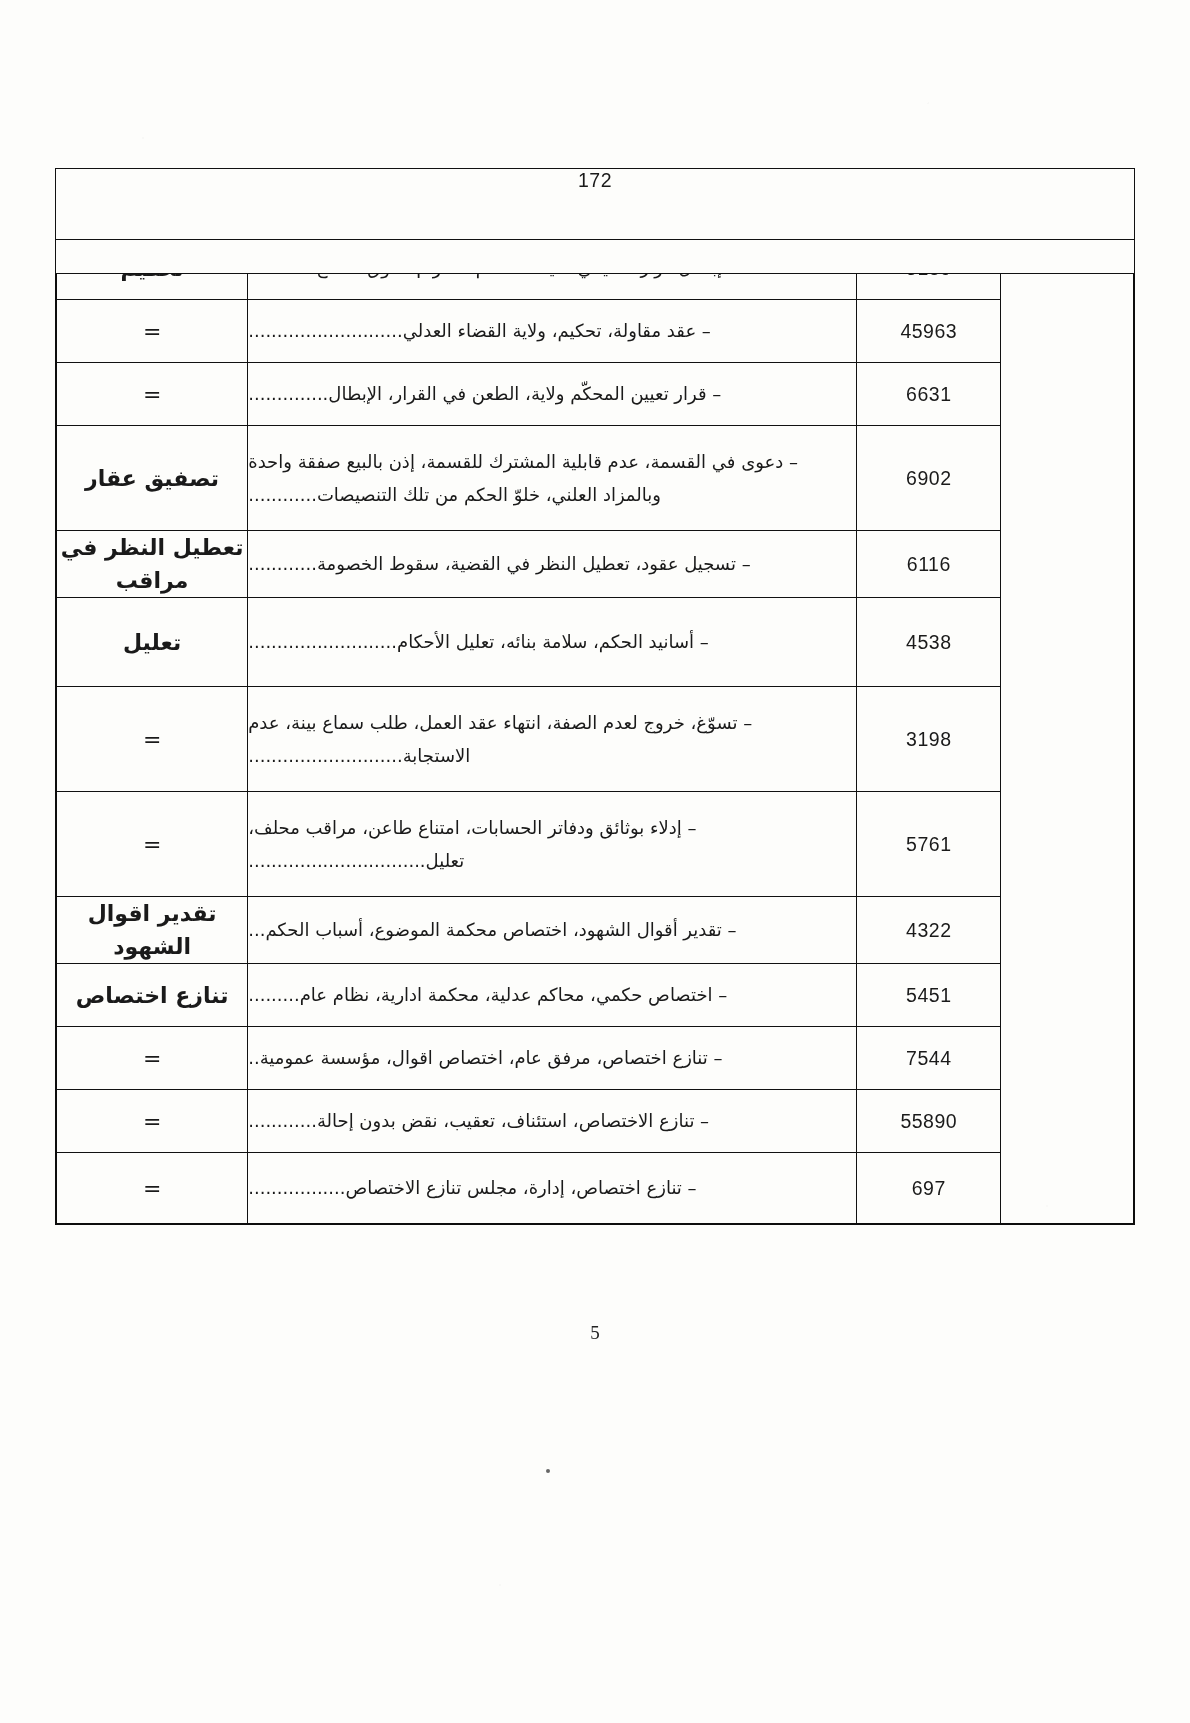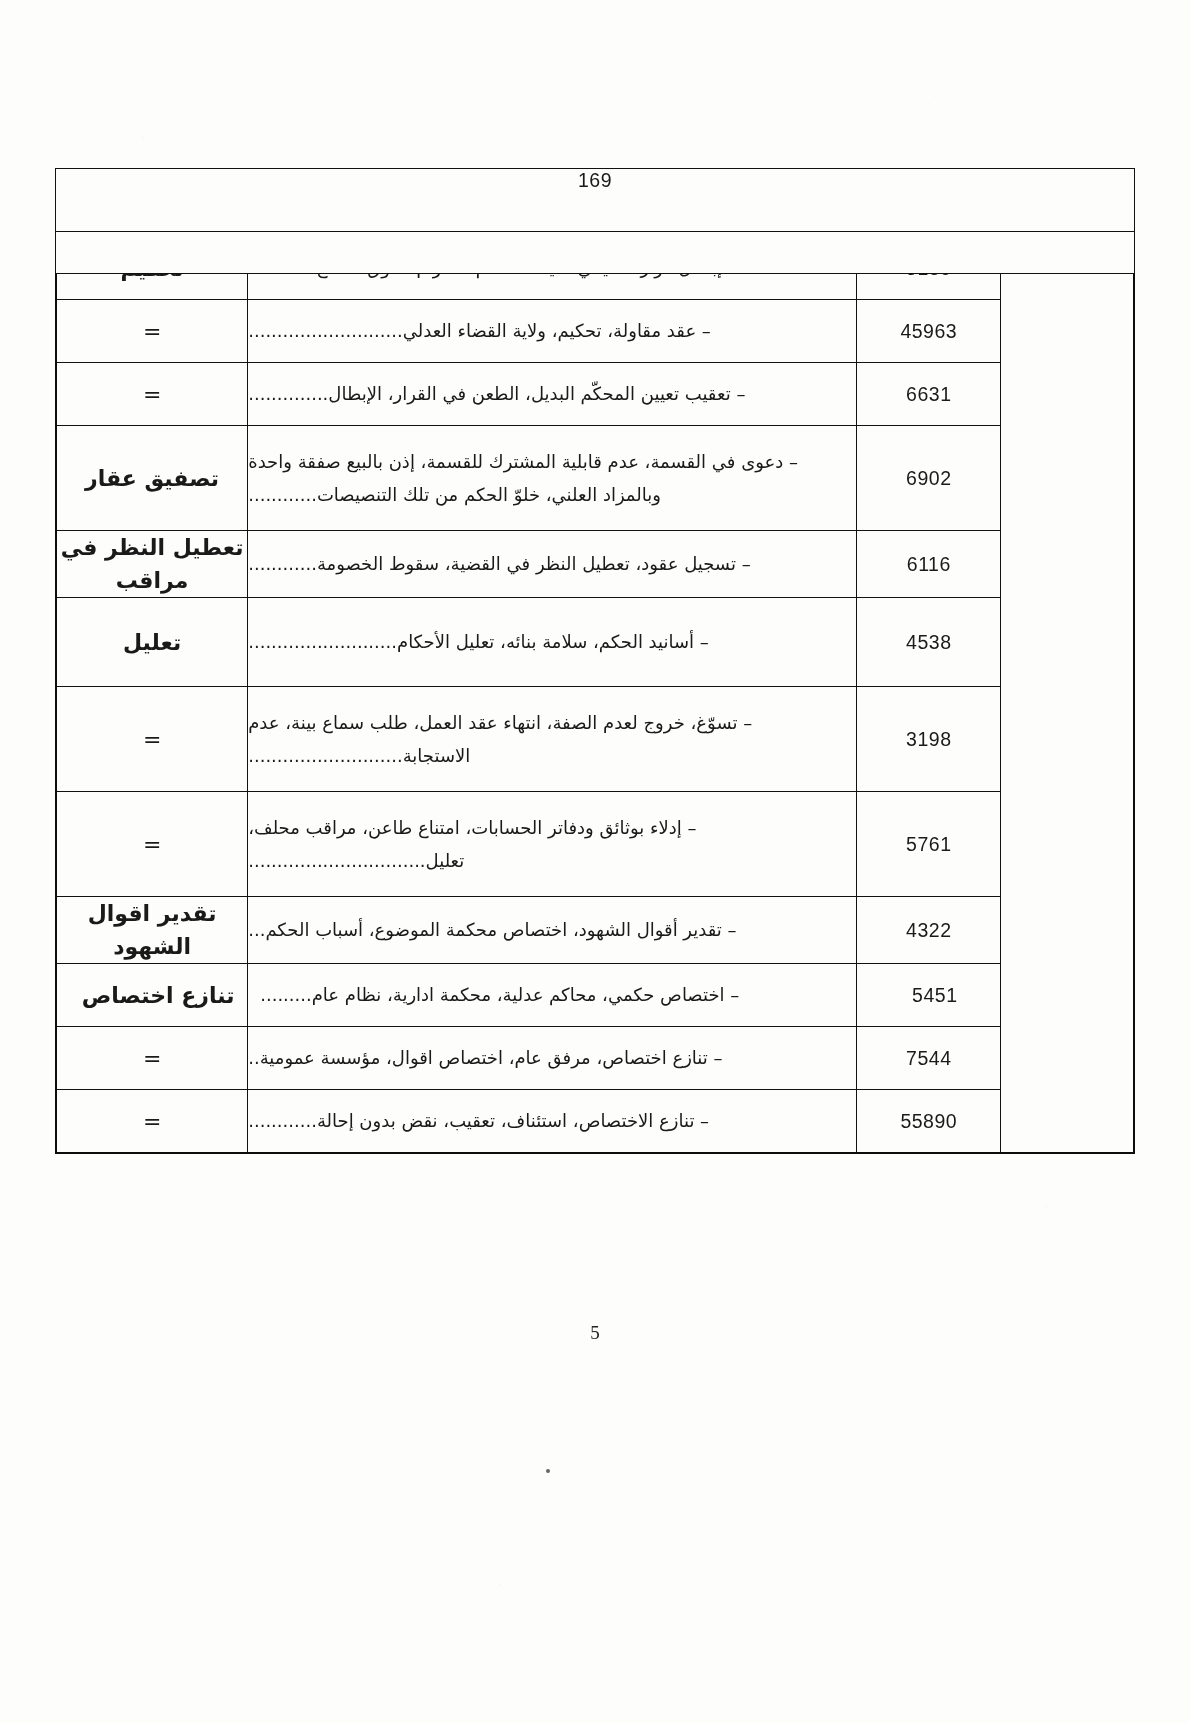--- a/index.html
+++ b/index.html
@@ -101,21 +101,21 @@
   
   tr.r1 td { height: 62px; }
   tr.r2 td { height: 62px; }
   tr.r3 td { height: 62px; }
   tr.r4 td { height: 104px; }
   tr.r5 td { height: 62px; }
   tr.r6 td { height: 88px; margin-left: 14px; }
   tr.r7 td { height: 104px; }
   tr.r8 td { height: 104px; }
   tr.r9 td { height: 62px; }
-  tr.r10 td { height: 62px; padding-left: 12px; }
+  tr.r10 td { height: 62px; }
   tr.r11 td { height: 62px; }
   tr.r12 td { height: 62px; }
   tr.r13 td { height: 70px; }
 
   .page-number {
     position: absolute;
     top: 1322px;
     left: 0;
     right: 0;
     text-align: center;
@@ -165,21 +165,21 @@
         </tr>
         <tr class="r2">
           <td class="page">115</td>
           <td class="count">45963</td>
           <td class="keys">– عقد مقاولة، تحكيم، ولاية القضاء العدلي...........................</td>
           <td class="subject ditto">=</td>
         </tr>
         <tr class="r3">
           <td class="page">123</td>
           <td class="count">6631</td>
-          <td class="keys">– تعقيب تعيين المحكّم البديل، الطعن في القرار، الإبطال..............</td>
+          <td class="keys">– قرار تعيين المحكّم ولاية، الطعن في القرار، الإبطال..............</td>
           <td class="subject ditto">=</td>
         </tr>
         <tr class="r4">
           <td class="page">129</td>
           <td class="count">6902</td>
           <td class="keys">– دعوى في القسمة، عدم قابلية المشترك للقسمة، إذن بالبيع صفقة واحدة وبالمزاد العلني، خلوّ الحكم من تلك التنصيصات............</td>
           <td class="subject">تصفيق عقار</td>
         </tr>
         <tr class="r5">
           <td class="page">134</td>
@@ -222,19 +222,25 @@
           <td class="count">7544</td>
           <td class="keys">– تنازع اختصاص، مرفق عام، اختصاص اقوال، مؤسسة عمومية..</td>
           <td class="subject ditto">=</td>
         </tr>
         <tr class="r12">
           <td class="page">169</td>
           <td class="count">55890</td>
           <td class="keys">– تنازع الاختصاص، استئناف، تعقيب، نقض بدون إحالة............</td>
           <td class="subject ditto">=</td>
         </tr>
+        <tr class="r13">
+          <td class="page">172</td>
+          <td class="count">697</td>
+          <td class="keys">– تنازع اختصاص، إدارة، مجلس تنازع الاختصاص.................</td>
+          <td class="subject ditto">=</td>
+        </tr>
       </tbody>
     </table>
   </div>
 
   <div class="page-number">5</div>
   <div class="dot-mark dot-a"></div>
 </div>
 
 </body></html>

